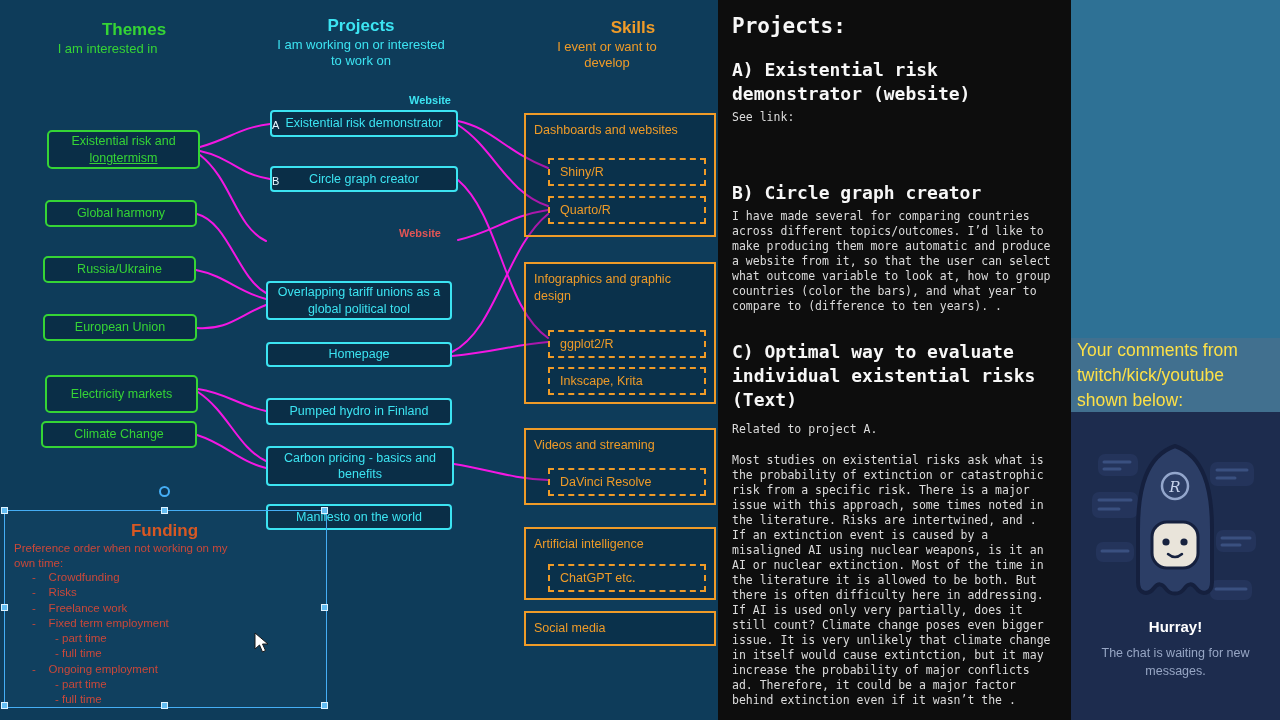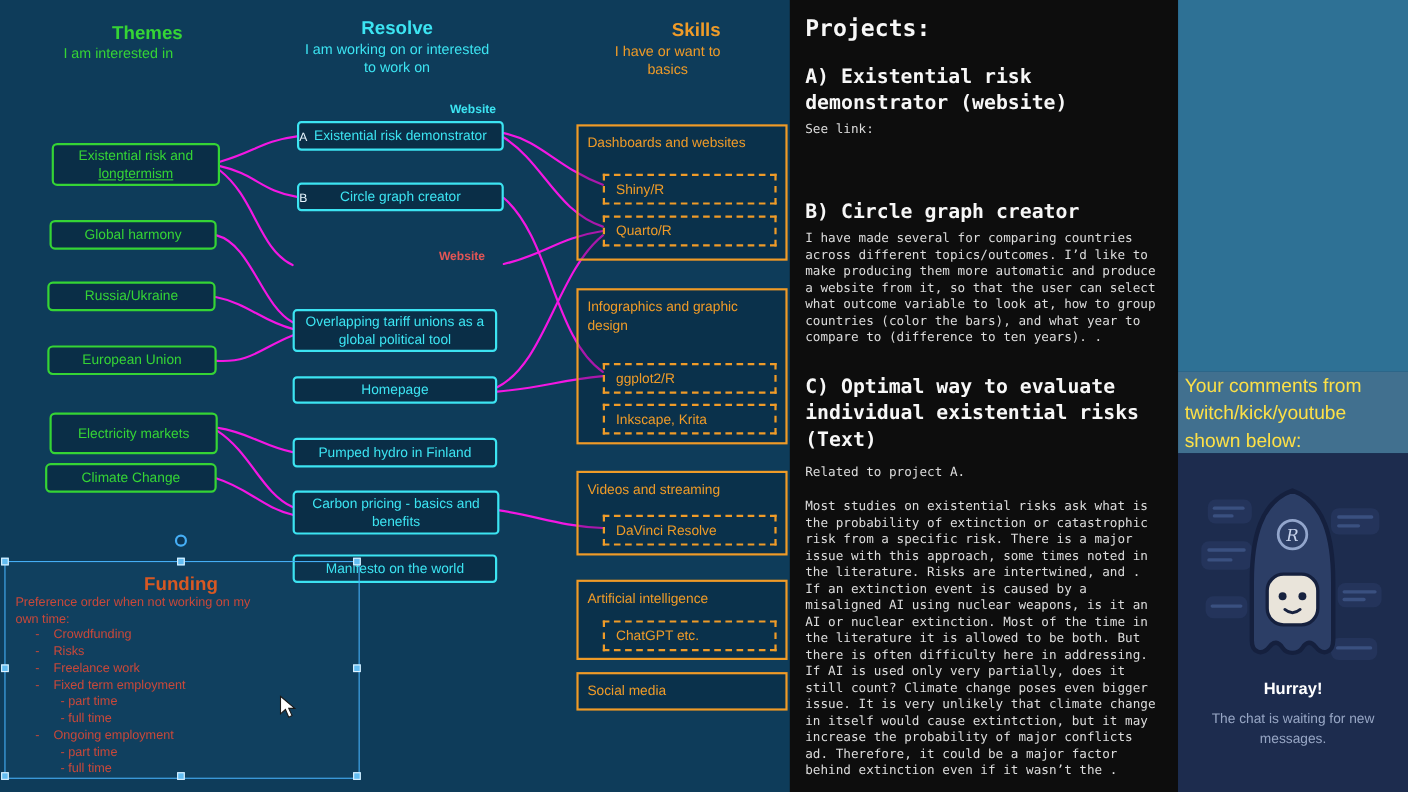--- a/index.html
+++ b/index.html
@@ -83,25 +83,25 @@
         <path d="M458 240 C 494 232, 508 216, 548 210"></path>
         <path d="M452 352 C 496 330, 506 248, 548 214"></path>
         <path d="M452 356 C 496 352, 506 346, 548 342"></path>
         <path d="M454 464 C 492 470, 508 478, 548 480"></path>
       </g>
     </svg>
 
     <div class="col-title" style="left:59px;top:20px;width:150px;color:var(--green);">Themes</div>
     <div class="col-sub" style="left:30px;top:41px;width:155px;color:var(--green);">I am interested in</div>
 
-    <div class="col-title" style="left:286px;top:16px;width:150px;color:var(--cyan);">Resolve</div>
+    <div class="col-title" style="left:286px;top:16px;width:150px;color:var(--cyan);">Projects</div>
     <div class="col-sub" style="left:276px;top:37px;width:170px;color:var(--cyan);">I am working on or interested to work on</div>
 
     <div class="col-title" style="left:558px;top:18px;width:150px;color:var(--orange);">Skills</div>
-    <div class="col-sub" style="left:547px;top:39px;width:120px;color:var(--orange);">I have or want to basics</div>
+    <div class="col-sub" style="left:547px;top:39px;width:120px;color:var(--orange);">I event or want to develop</div>
 
     <div class="node green" style="left:47px;top:130px;width:153px;height:39px;">
       <div>
         <div>Existential  risk and</div>
         <div class="u">longtermism</div>
       </div>
     </div>
     <div class="node green" style="left:45px;top:200px;width:152px;height:27px;">Global harmony</div>
     <div class="node green" style="left:43px;top:256px;width:153px;height:27px;">Russia/Ukraine</div>
     <div class="node green" style="left:43px;top:314px;width:154px;height:27px;">European Union</div>

